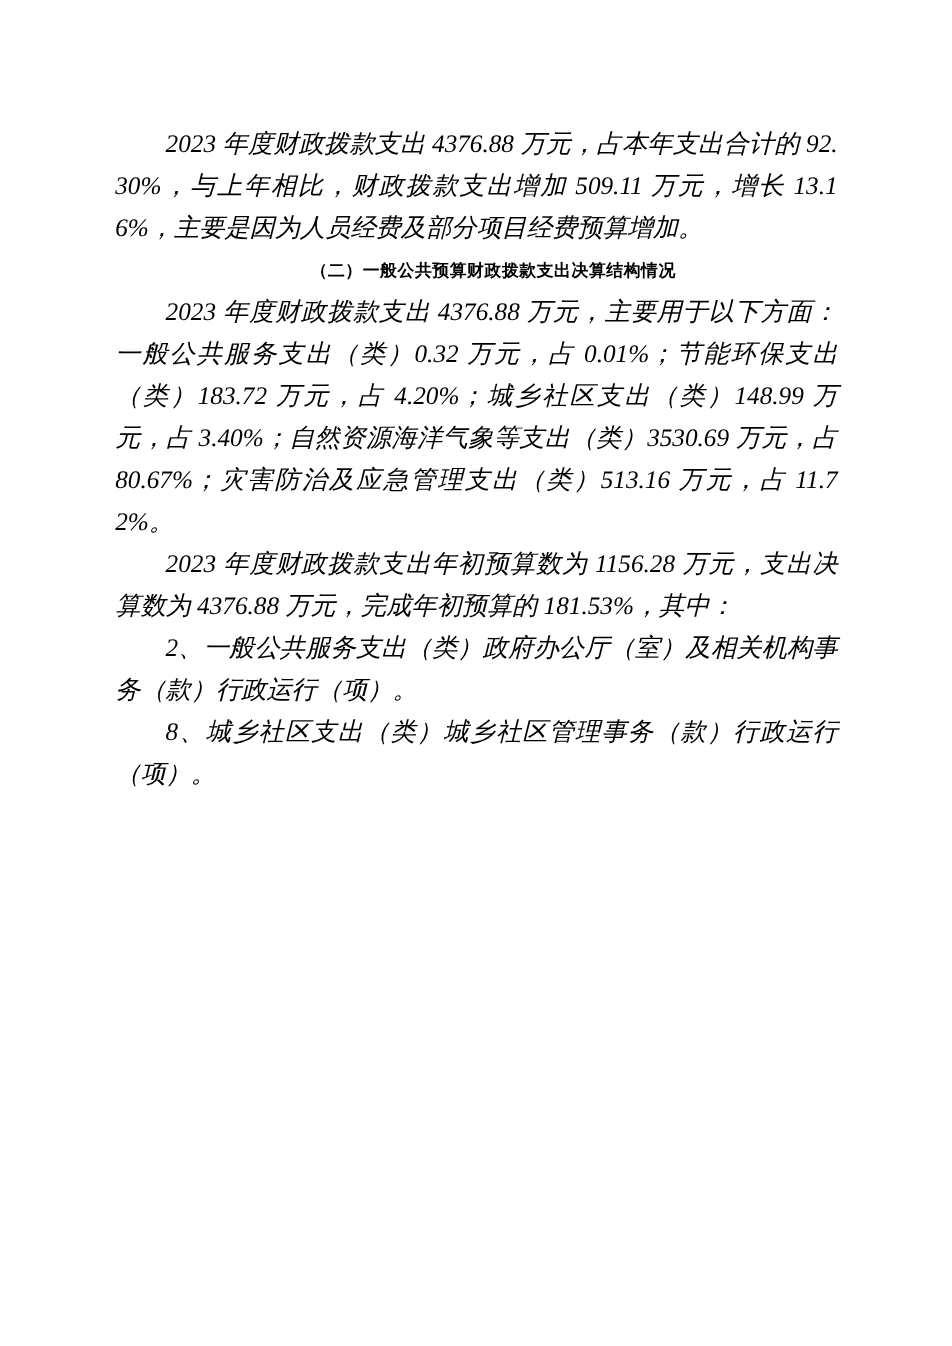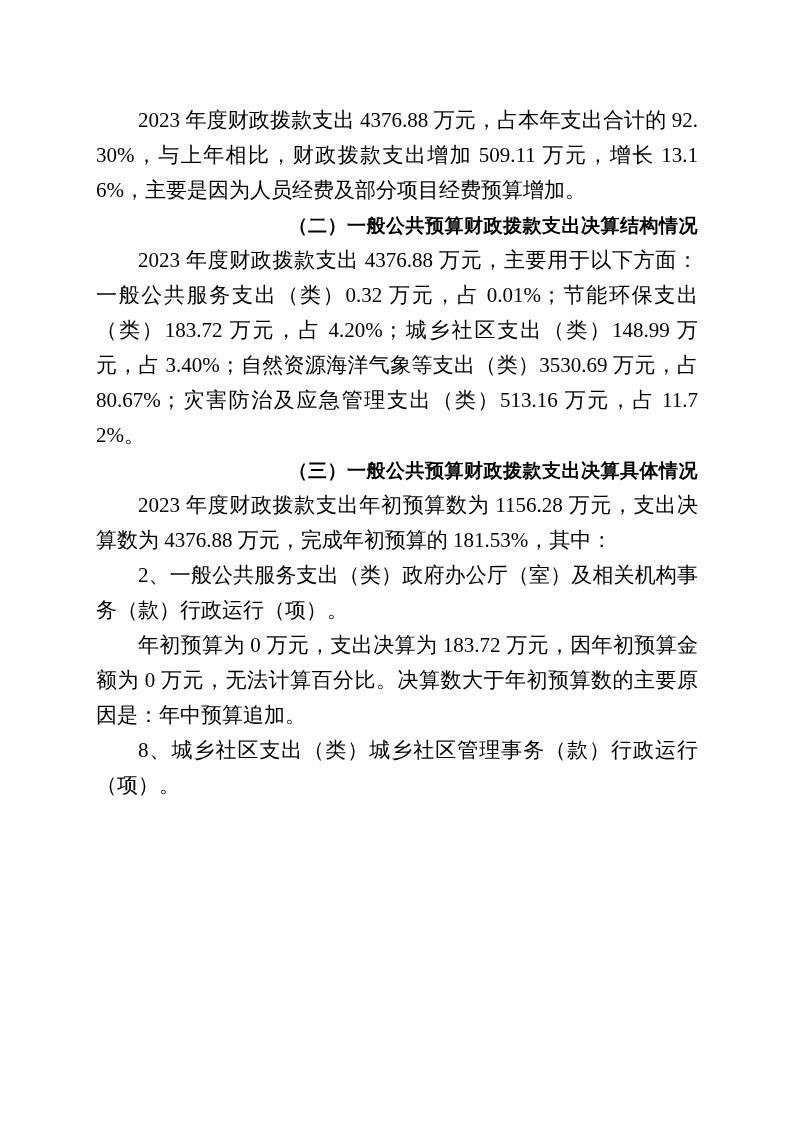--- a/index.html
+++ b/index.html
@@ -20,47 +20,46 @@
     font-size: 21px;
     line-height: 35px;
     overflow: hidden;
   }
   .para {
     margin: 0;
     text-indent: 2em;
     text-align: justify;
     text-justify: inter-ideograph;
     word-break: break-all;
+    font-style: italic;
   }
   .heading {
     margin: 0;
     text-indent: 2em;
-    text-align: right;
+    text-align: center;
     font-family: "Liberation Sans", "DejaVu Sans", sans-serif;
     font-weight: 700;
-    font-size: 19px;
+    font-size: 14px;
     line-height: 35px;
     letter-spacing: 0.5px;
   }
 </style>
 </head>
 <body>
 
 <div class="page">
   <p class="para">2023 年度财政拨款支出 4376.88 万元，占本年支出合计的 92.30%，与上年相比，财政拨款支出增加 509.11 万元，增长 13.16%，主要是因为人员经费及部分项目经费预算增加。</p>
 
   <h3 class="heading">（二）一般公共预算财政拨款支出决算结构情况</h3>
 
   <p class="para">2023 年度财政拨款支出 4376.88 万元，主要用于以下方面：一般公共服务支出（类）0.32 万元，占 0.01%；节能环保支出（类）183.72 万元，占 4.20%；城乡社区支出（类）148.99 万元，占 3.40%；自然资源海洋气象等支出（类）3530.69 万元，占 80.67%；灾害防治及应急管理支出（类）513.16 万元，占 11.72%。</p>
 
-  <h3 class="heading">（三）一般公共预算财政拨款支出决算具体情况</h3>
 
   <p class="para">2023 年度财政拨款支出年初预算数为 1156.28 万元，支出决算数为 4376.88 万元，完成年初预算的 181.53%，其中：</p>
 
   <p class="para">2、一般公共服务支出（类）政府办公厅（室）及相关机构事务（款）行政运行（项）。</p>
 
 
 
-  <p class="para">年初预算为 0 万元，支出决算为 183.72 万元，因年初预算金额为 0 万元，无法计算百分比。决算数大于年初预算数的主要原因是：年中预算追加。</p>
 
   <p class="para">8、城乡社区支出（类）城乡社区管理事务（款）行政运行（项）。</p>
 
 </div>
 
 </body></html>

